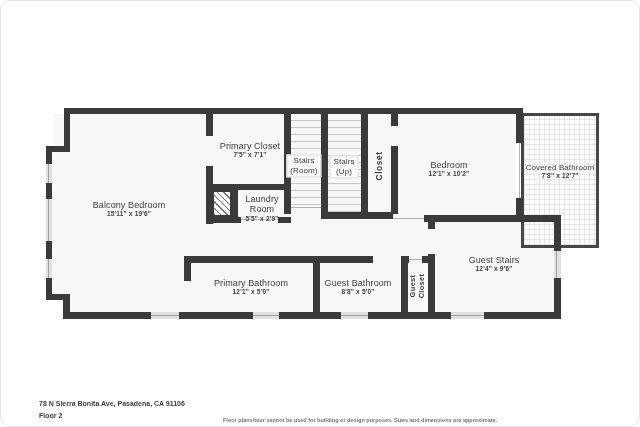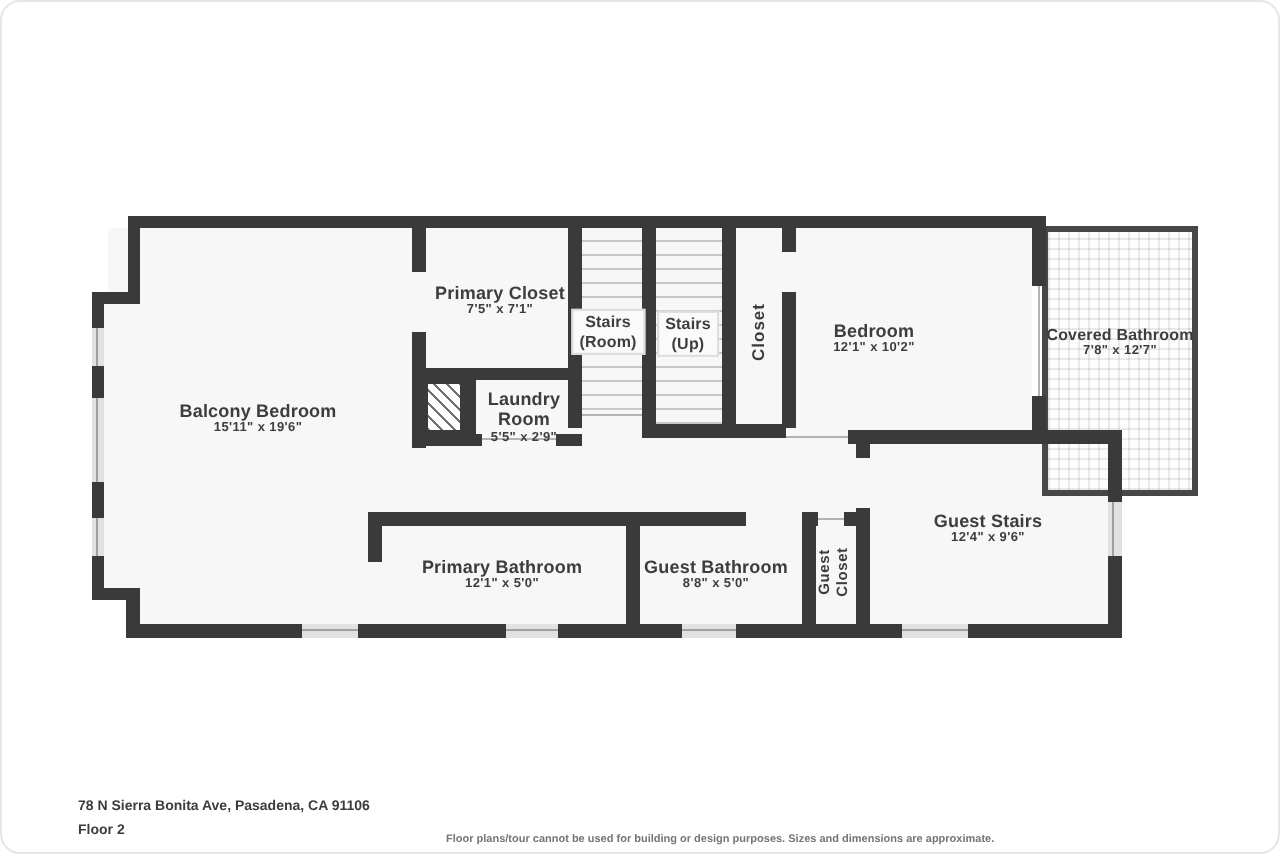--- a/index.html
+++ b/index.html
@@ -11,21 +11,21 @@
   .win-v{position:absolute;background:linear-gradient(to right,#e1e1e1 0 2px,#9f9f9f 2px 3px,#e1e1e1 3px 7px);}
   .win-h{position:absolute;background:linear-gradient(to bottom,#e1e1e1 0 2.5px,#9f9f9f 2.5px 3.5px,#e1e1e1 3.5px 7px);}
   .dl{position:absolute;background:#b3b3b3;}
   .stairs{position:absolute;background:repeating-linear-gradient(to bottom,#f7f7f7 0 6px,#c7c7c7 6px 7px);}
   .hatch{position:absolute;border:2px solid #3a3a3a;box-sizing:border-box;
          background:repeating-linear-gradient(45deg,#707070 0 1px,#ffffff 1px 4.5px);}
   .balcony{position:absolute;border:3px solid #474747;box-sizing:border-box;background-color:#fdfdfd;
          background-image:repeating-linear-gradient(0deg,rgba(0,0,0,.08) 0 1px,transparent 1px 5px),
                           repeating-linear-gradient(90deg,rgba(0,0,0,.08) 0 1px,transparent 1px 5px);}
   .lbl{position:absolute;transform:translate(-50%,-50%);text-align:center;color:#3d3d3d;white-space:nowrap;z-index:5;}
-  .lbl .rn{display:block;font-weight:700;font-size:9px;line-height:1.15;letter-spacing:.1px;}
+  .lbl .rn{display:block;font-weight:400;font-size:9px;line-height:1.15;letter-spacing:.1px;}
   .lbl .rd{display:block;font-weight:700;font-size:6.5px;line-height:1.35;letter-spacing:.2px;}
   .lbl.small .rn{font-size:8px;line-height:1.2;}
   .lbl.boxed{background:#fafafa;border:1px solid #dcdcdc;padding:1px 3px;}
   .lbl.wrap{white-space:normal;width:54px;}
   .lbl.vert{transform:translate(-50%,-50%) rotate(-90deg);}
   .lbl .vn{display:block;font-weight:700;font-size:8.5px;letter-spacing:.5px;}
   .lbl .gcl{display:block;font-weight:700;font-size:7.5px;line-height:1.25;letter-spacing:.3px;}
   .footer-text{position:absolute;font-weight:700;font-size:7px;color:#3c3c3c;}
   .disc{position:absolute;font-size:5.5px;font-weight:600;color:#757575;}
 </style>
@@ -110,21 +110,21 @@
       <span class="rn">Stairs</span>
       <span class="rn">(Room)</span>
     </div>
     <div class="lbl small boxed" style="left:343px;top:166px">
       <span class="rn">Stairs</span>
       <span class="rn">(Up)</span>
     </div>
     <div class="lbl vert" style="left:378px;top:165px">
       <span class="vn">Closet</span>
     </div>
-    <div class="lbl" style="left:436px;top:169px">
+    <div class="lbl" style="left:448px;top:169px">
       <span class="rn">Bedroom</span>
       <span class="rd">12'1" x 10'2"</span>
     </div>
     <div class="lbl" style="left:559px;top:171px">
       <span class="rn" style="font-size:8px">Covered Bathroom</span>
       <span class="rd">7'8" x 12'7"</span>
     </div>
     <div class="lbl" style="left:493px;top:264px">
       <span class="rn">Guest Stairs</span>
       <span class="rd">12'4" x 9'6"</span>

